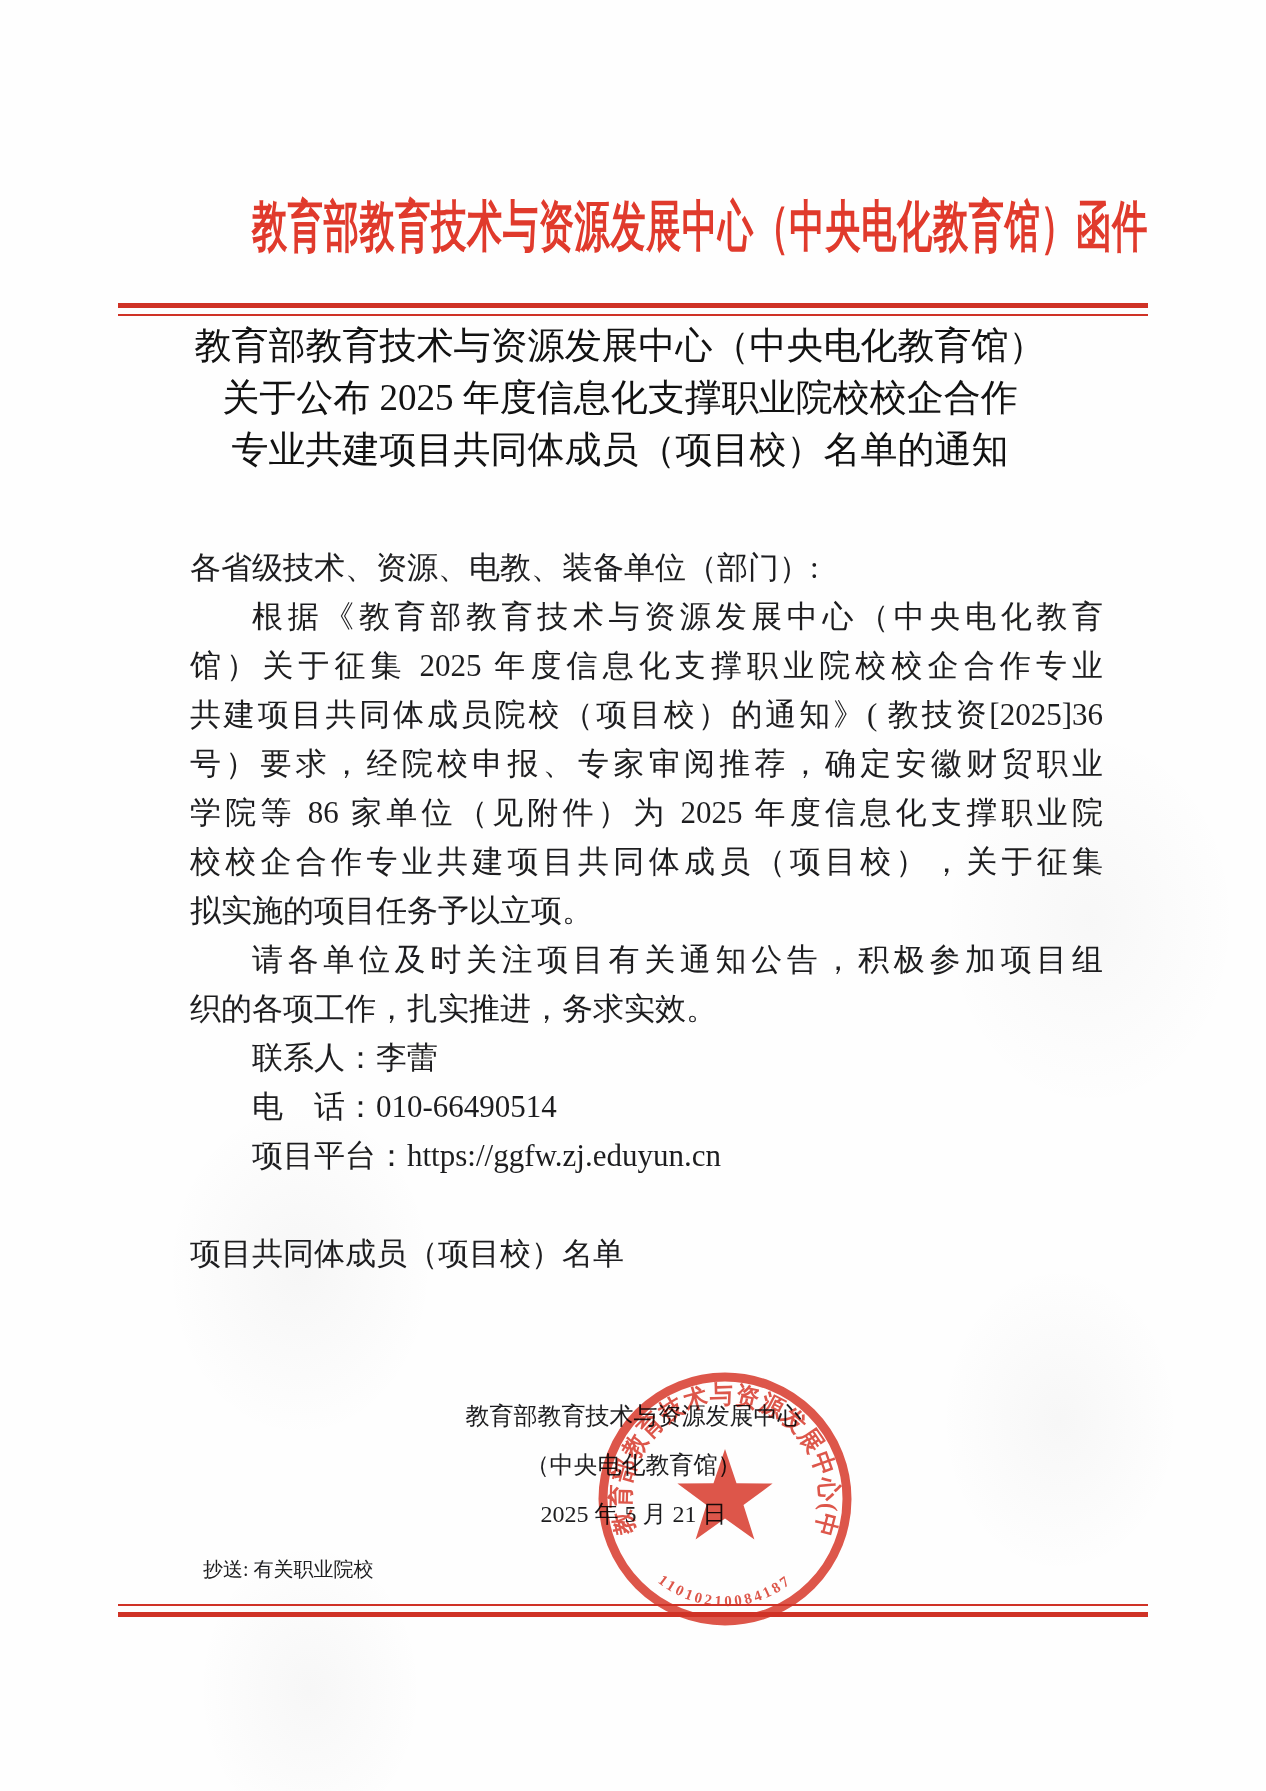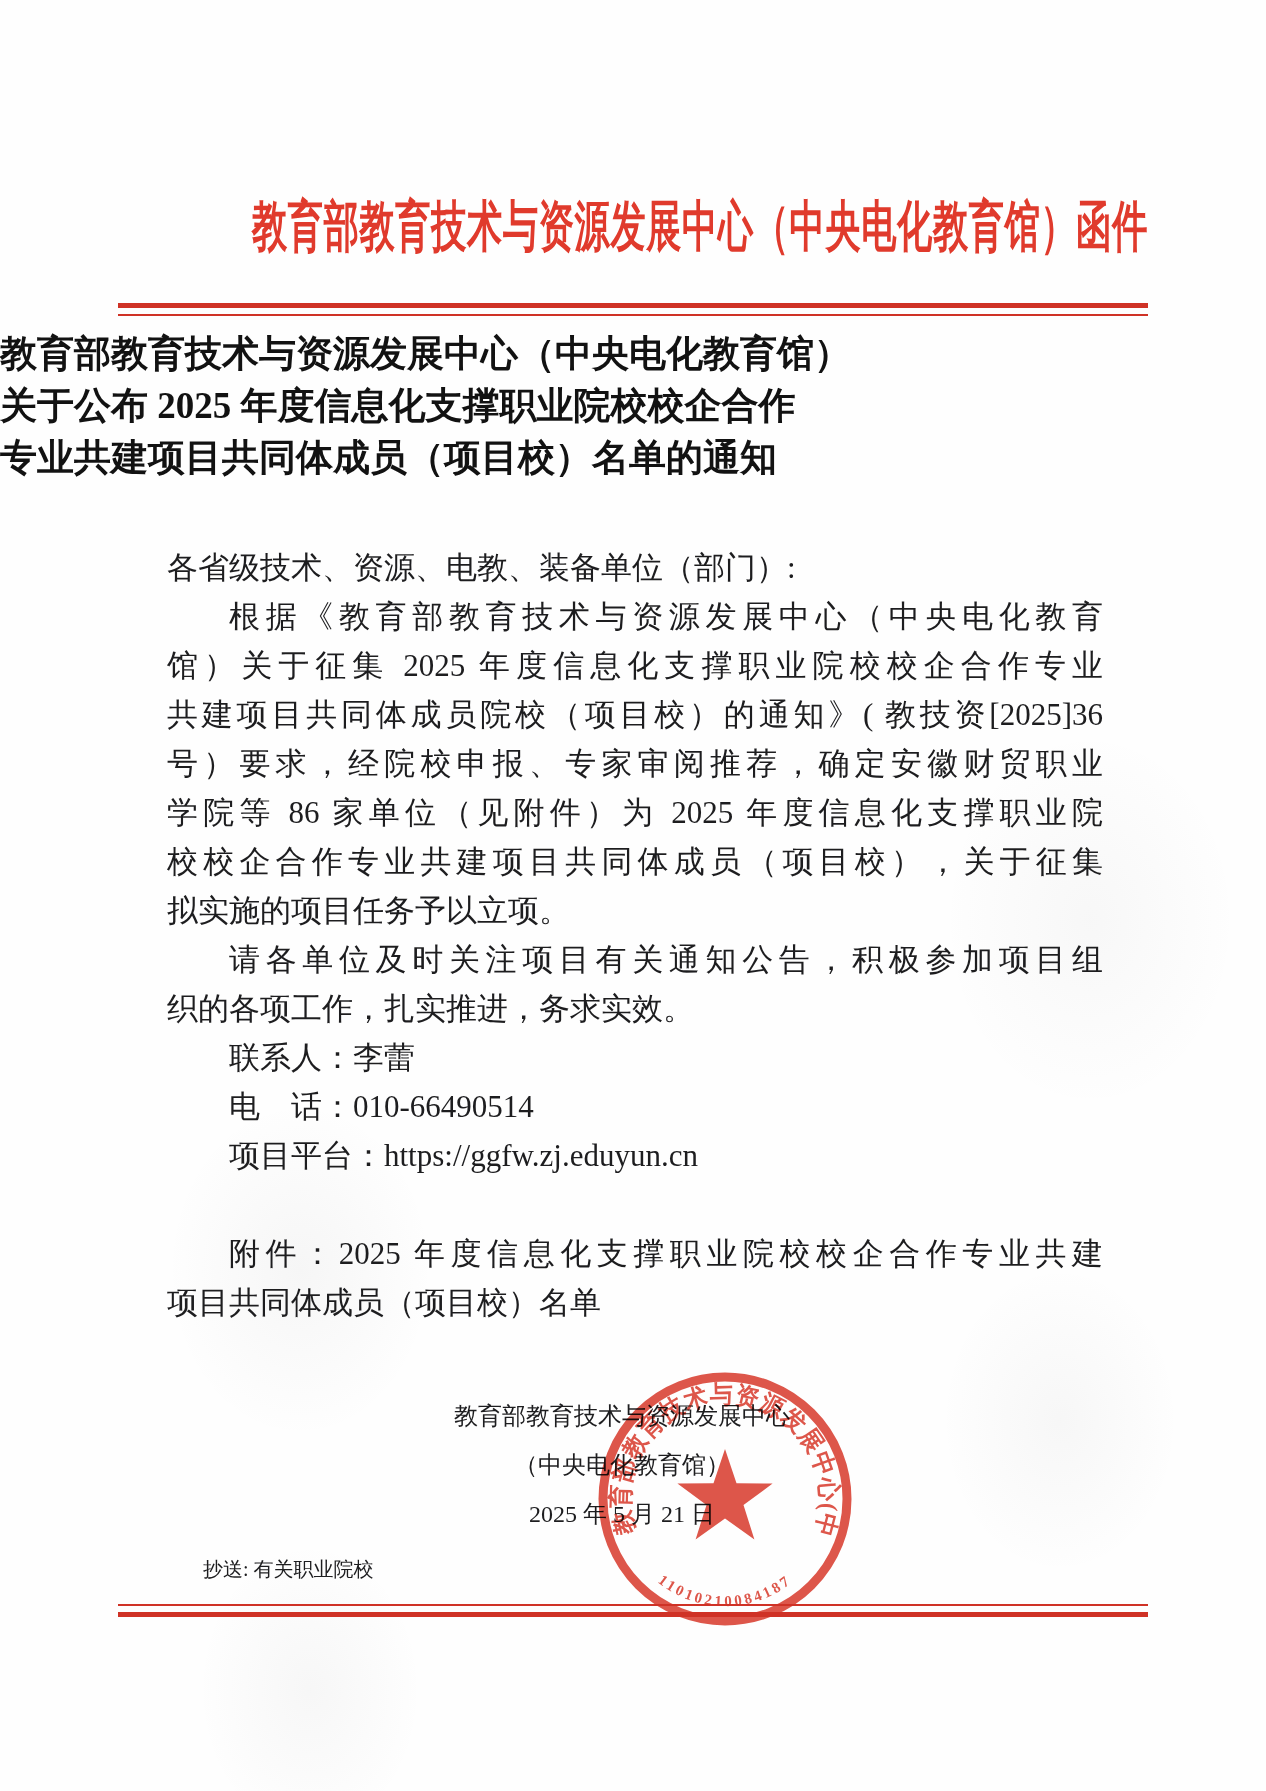--- a/index.html
+++ b/index.html
@@ -34,28 +34,28 @@
   .rule .bar{background:var(--rule-red,#cf3226);}
   .rule-top{top:303px;}
   .rule-top .thick{height:5px;}
   .rule-top .thin{height:2px;margin-top:6px;}
   .rule-bottom{top:1604px;}
   .rule-bottom .thin{height:2px;}
   .rule-bottom .thick{height:5px;margin-top:6px;}
 
   
   .doc-title{
-    position:absolute;top:328px;left:0;width:1240px;
-    font-weight:bold;
+    position:absolute;top:320px;left:0;width:1240px;
+    text-align:center;font-weight:normal;
     font-size:37px;line-height:52px;color:#121212;
   }
 
   
   .body{position:absolute;left:167px;top:543px;width:936px;font-size:31px;}
-  .l{height:49px;line-height:49px;overflow:hidden;}
+  .l{height:49px;line-height:49px;overflow:hidden;margin-left:23px;}
   .ind{text-indent:2em;}
   .fill{text-align:justify;text-align-last:justify;}
 
   
   .signature{
     position:absolute;top:1392px;left:352px;width:540px;
     text-align:center;font-size:24px;
   }
   .signature .l{height:49px;line-height:49px;}
 
@@ -102,21 +102,20 @@
 
     <div class="l ind fill">请各单位及时关注项目有关通知公告，积极参加项目组</div>
     <div class="l">织的各项工作，扎实推进，务求实效。</div>
 
     <div class="l ind">联系人：李蕾</div>
     <div class="l ind">电　话：010-66490514</div>
     <div class="l ind">项目平台：https://ggfw.zj.eduyun.cn</div>
 
     <div class="l"></div>
 
-    <div class="l ind fill">附件：2025 年度信息化支撑职业院校校企合作专业共建</div>
     <div class="l">项目共同体成员（项目校）名单</div>
   </div>
 
   <div class="signature">
     <div class="l">教育部教育技术与资源发展中心</div>
     <div class="l">（中央电化教育馆）</div>
     <div class="l">2025 年 5 月 21 日</div>
   </div>
 
   <svg class="seal" width="262" height="262" viewBox="0 0 262 262" aria-hidden="true">

